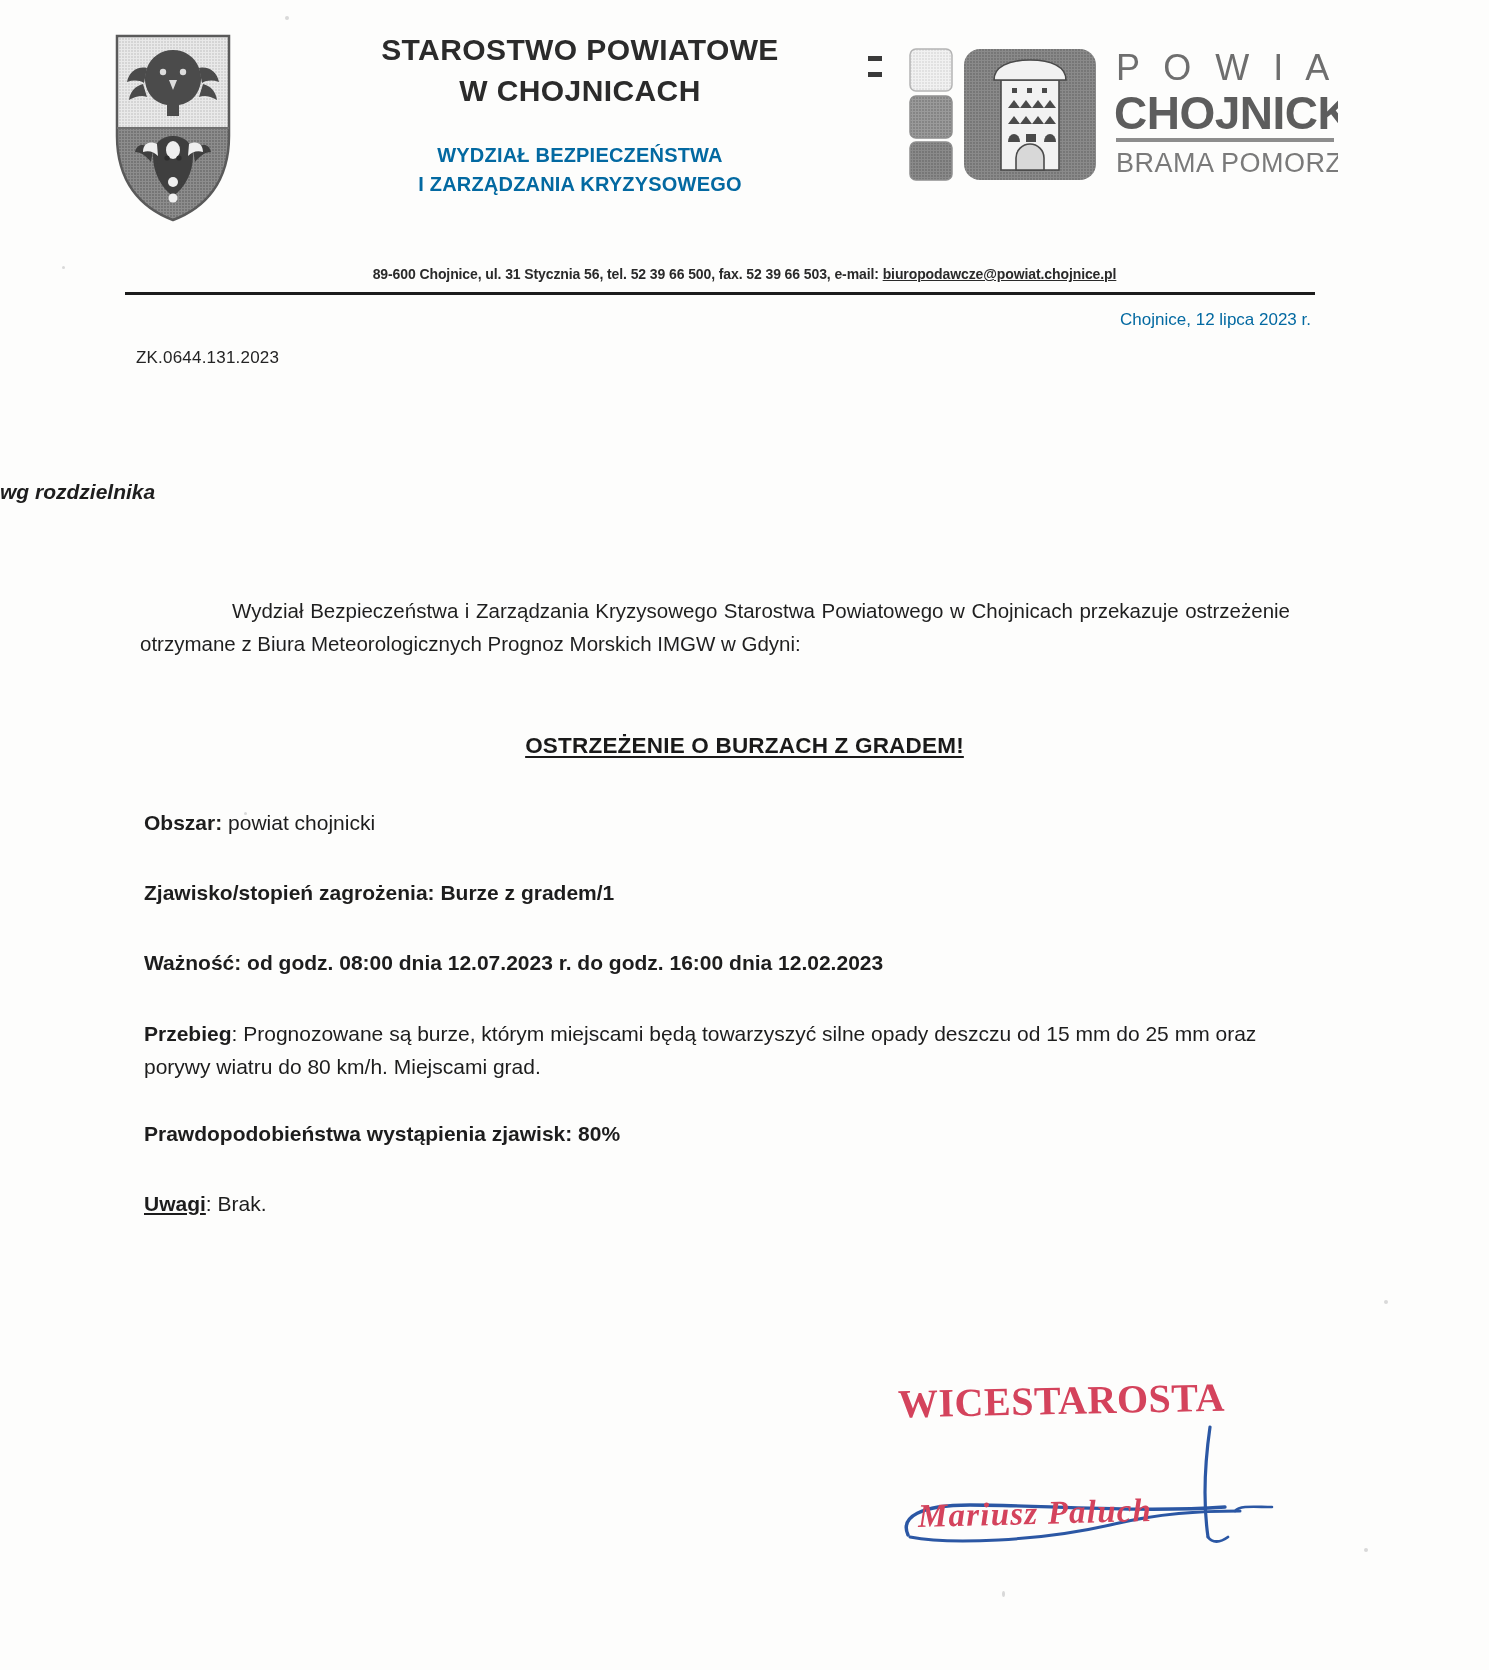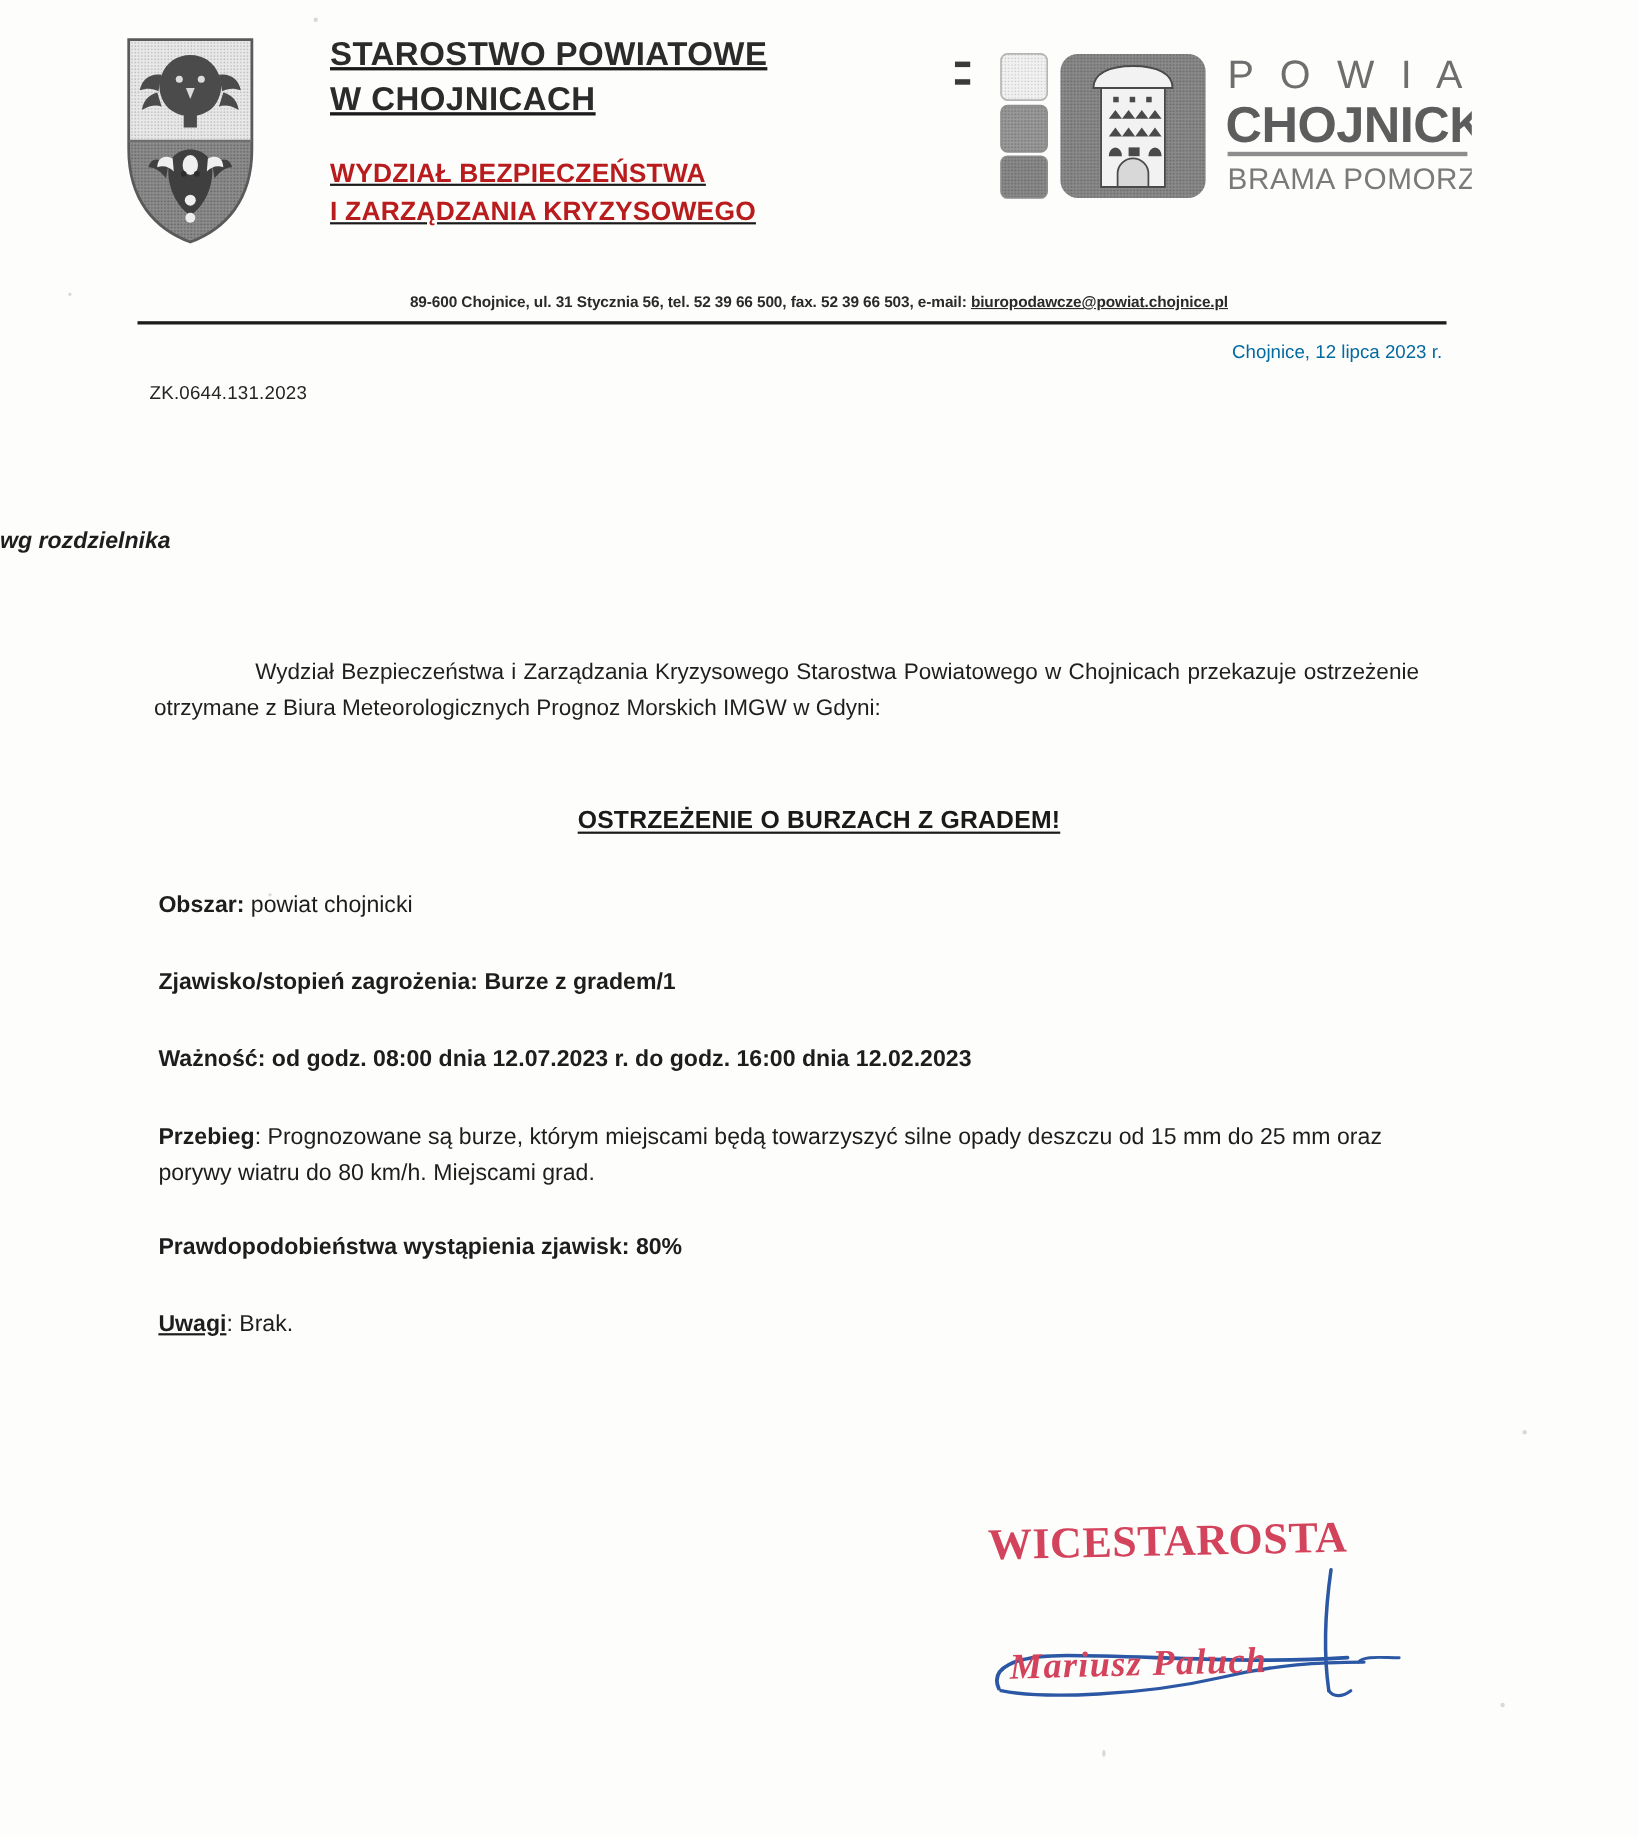--- a/index.html
+++ b/index.html
@@ -37,38 +37,37 @@
     width: 120px;
     height: 192px;
   }
   .crest svg { display: block; }
 
   .header-titles {
     position: absolute;
     left: 300px;
     top: 16px;
     width: 560px;
-    text-align: left;
-    text-decoration: underline;
+    text-align: center;
   }
   .title-main {
     font-family: "Liberation Sans", sans-serif;
     font-weight: bold;
     font-size: 30px;
     letter-spacing: 0.4px;
     line-height: 1.35;
     color: #2b2b2b;
   }
   .title-sub {
     margin-top: 30px;
     font-weight: bold;
-    font-size: 24px;
+    font-size: 20px;
     line-height: 1.45;
     letter-spacing: 0.2px;
-    color: #b91c1c;
+    color: #0369a1;
   }
 
   .logo {
     position: absolute;
     left: 868px;
     top: 20px;
     width: 470px;
     height: 150px;
   }
 

